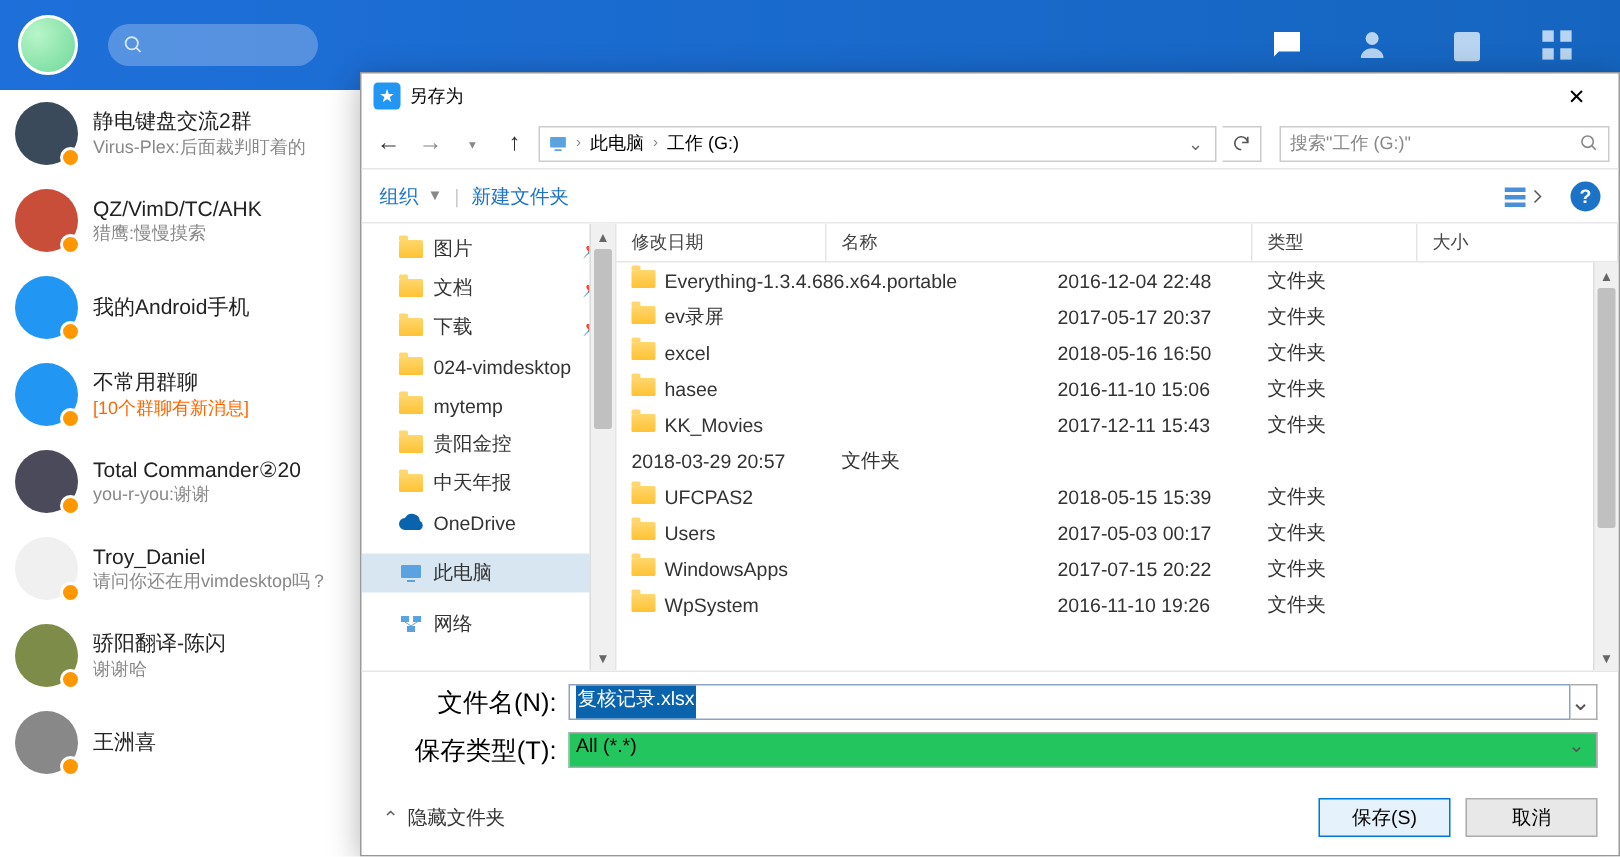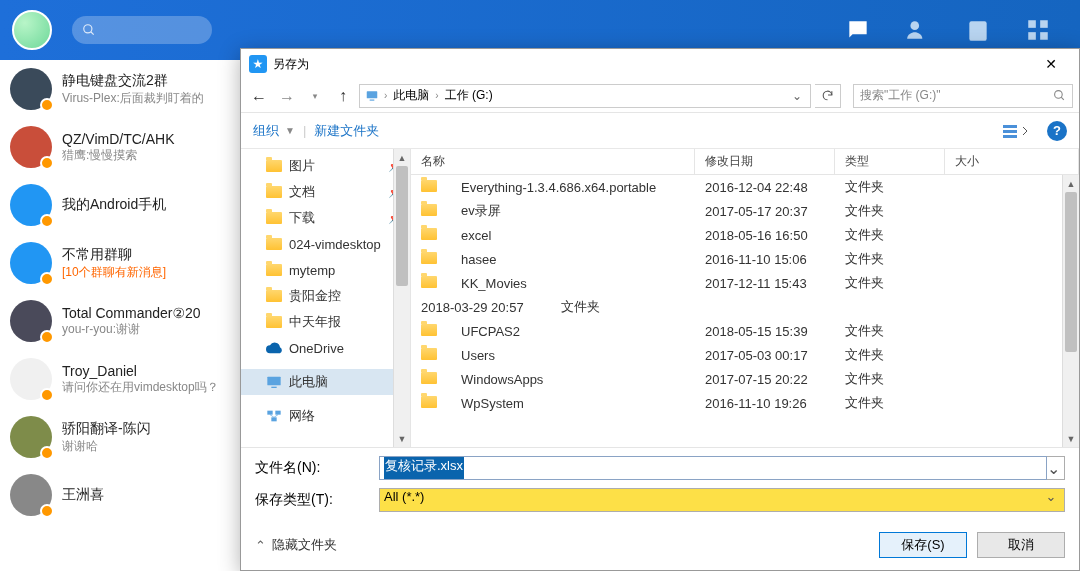--- a/index.html
+++ b/index.html
@@ -61,29 +61,29 @@
 
 .file-area { flex: 1; display: flex; flex-direction: column; }
 .cols { display: flex; height: 26px; border-bottom: 1px solid #e5e5e5; font-size: 12px; color: #444; }
 .col { padding: 4px 10px; border-right: 1px solid #e5e5e5; display: flex; align-items: center; }
 .col-name { width: 284px; }
 .col-date { width: 140px; }
 .col-type { width: 110px; }
 .col-size { flex: 1; }
 .rows { flex: 1; overflow-y: auto; }
 .row { display: flex; height: 24px; font-size: 13px; color: #333; align-items: center; }
-.row .col { border: none; gap: 18px; }
+.row .col { border: none; }
 .row-icon { margin-right: 6px; }
 
 .dlg-bottom { border-top: 1px solid #e5e5e5; padding: 8px 14px 6px; }
 .form-row { display: flex; align-items: center; margin-bottom: 8px; }
-.form-label { width: 124px; text-align: left; font-size: 14px; padding-right: 8px; }
+.form-label { width: 124px; text-align: right; font-size: 17px; padding-right: 8px; }
 .form-input, .form-select { flex: 1; height: 24px; border: 1px solid #8aa3c5; font-size: 13px; padding: 0 4px; display: flex; background: #fff; }
 .form-input .sel { background: #0a64ad; color: #fff; padding: 0 1px; }
-.form-select { justify-content: space-between; border-color: #adadad; background: #fde047; }
+.form-select { justify-content: space-between; border-color: #adadad; background: #22c55e; }
 .dd-btn { width: 18px; text-align: center; color: #555; }
 
 .dlg-buttons { display: flex; align-items: center; padding: 6px 14px 12px; }
 .hide-folders { display: flex; align-items: center; font-size: 13px; color: #333; }
 .hide-folders .chev { margin-right: 6px; color: #666; }
 .btn-spacer { flex: 1; }
 .btn { min-width: 88px; height: 26px; border: 1px solid #adadad; background: #e8e8e8; font-size: 13px; display: flex; align-items: center; justify-content: center; margin-left: 10px; }
 .btn.primary { border-color: #0078d7; background: #e5f1fb; }
 
 .scrollbar { position: absolute; right: 0; top: 0; bottom: 0; width: 17px; background: #f0f0f0; border-left: 1px solid #ddd; }
@@ -340,22 +340,22 @@
           <span>网络</span>
         </div>
         <div class="scrollbar">
         <div class="sb-btn">▲</div>
         <div class="sb-thumb" style="top:17px;height:120px;"></div>
         <div class="sb-btn" style="position:absolute;bottom:0;left:0;right:0;">▼</div>
       </div>
     </div>
     <div class="file-area" style="position:relative;">
       <div class="cols">
+        <div class="col col-date">修改日期</div>
         <div class="col col-name">名称</div>
-        <div class="col col-date">修改日期</div>
         <div class="col col-type">类型</div>
         <div class="col col-size">大小</div>
       </div>
       <div class="rows" id="rows">
           <div class="row">
             <div class="col col-name">
               <span class="row-icon"><span class="folder-ic" style="display:inline-block;"></span></span>
               <span>Everything-1.3.4.686.x64.portable</span>
             </div>
   <div class="col col-date">2016-12-04 22:48</div>

